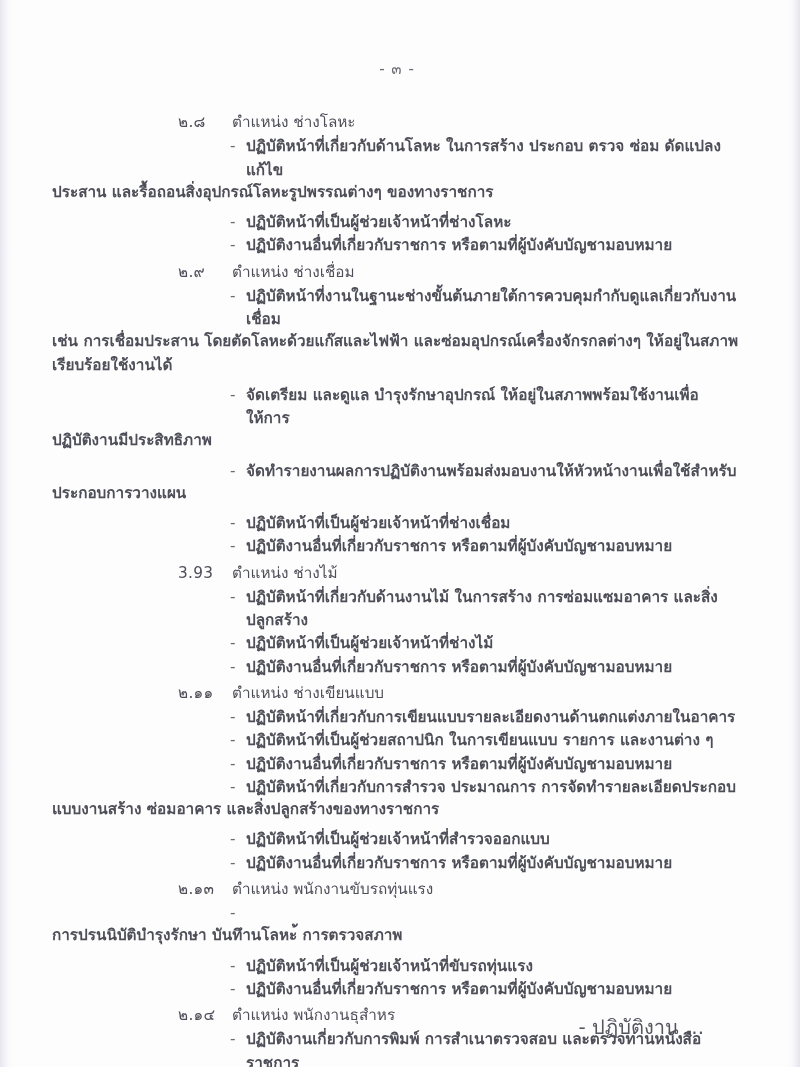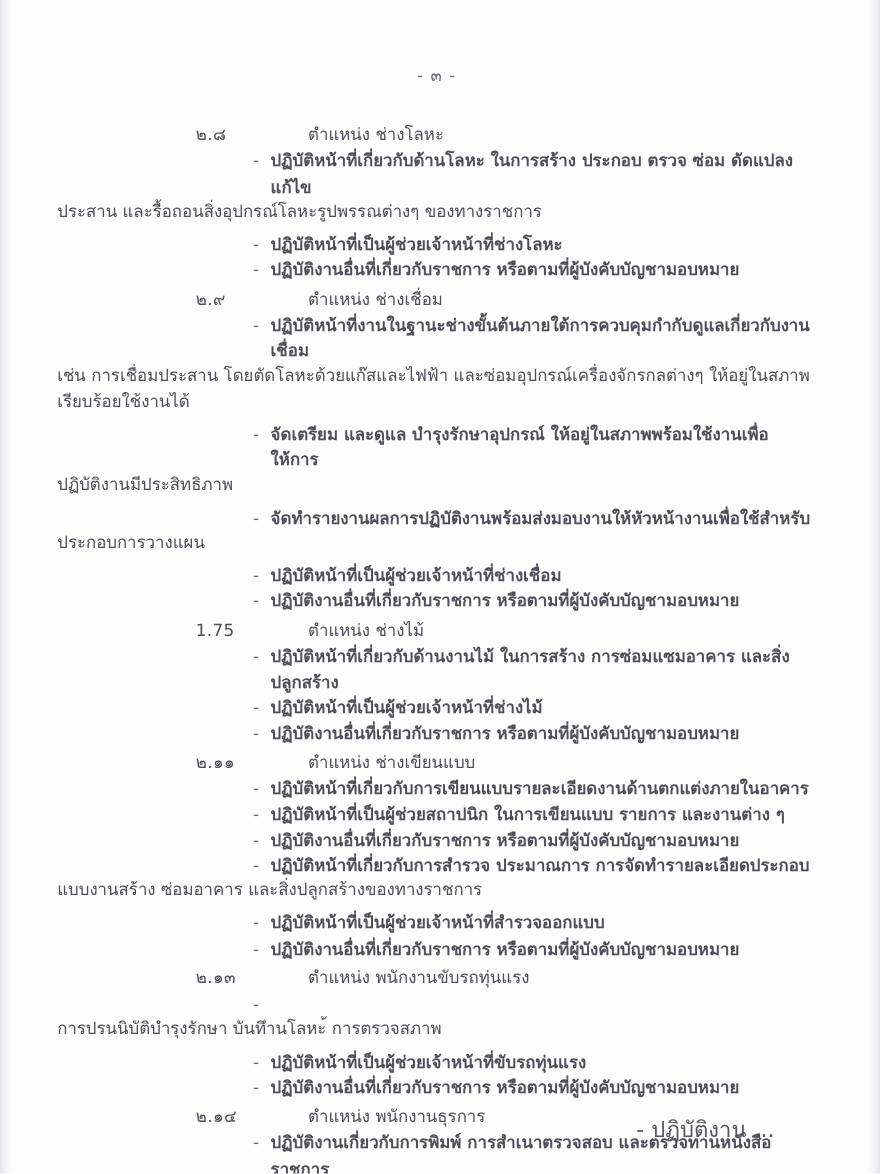--- a/index.html
+++ b/index.html
@@ -74,21 +74,20 @@
     padding-left: 126px;
   }
   .section-no {
     min-width: 54px;
     flex: 0 0 auto;
     white-space: nowrap;
     letter-spacing: 0.3px;
   }
   .section-title {
     flex: 1 1 auto;
-    margin-left: 48px;
   }
 
   
   .duty {
     position: relative;
     margin: 0;
     padding-left: 0;
     text-indent: 0;
   }
   .duty-line {
@@ -102,20 +101,21 @@
     color: #6b6b75;
   }
   .duty-text {
     flex: 1 1 auto;
     font-weight: bold;
   }
   
   .duty-cont {
     padding-left: 0;
     margin-top: -1px;
+    font-weight: bold;
   }
 
   .gap-sm { height: 7px; }
 
   .footer-note {
     position: absolute;
     right: 96px;
     bottom: 24px;
     font-size: 20px;
     color: #55555f;
@@ -198,21 +198,21 @@
           </div>
           <div class="duty">
             <div class="duty-line">
               <span class="duty-dash">-</span>
               <span class="duty-text">ปฏิบัติงานอื่นที่เกี่ยวกับราชการ หรือตามที่ผู้บังคับบัญชามอบหมาย</span>
             </div>
           </div>
         </div>
         <div class="section">
           <div class="section-heading">
-            <span class="section-no">1.75</span>
+            <span class="section-no">3.93</span>
             <span class="section-title">ตำแหน่ง ช่างไม้</span>
           </div>
           <div class="duty">
             <div class="duty-line">
               <span class="duty-dash">-</span>
               <span class="duty-text">ปฏิบัติหน้าที่เกี่ยวกับด้านงานไม้ ในการสร้าง การซ่อมแซมอาคาร และสิ่งปลูกสร้าง</span>
             </div>
           </div>
           <div class="duty">
             <div class="duty-line">
@@ -294,21 +294,21 @@
           <div class="duty">
             <div class="duty-line">
               <span class="duty-dash">-</span>
               <span class="duty-text">ปฏิบัติงานอื่นที่เกี่ยวกับราชการ หรือตามที่ผู้บังคับบัญชามอบหมาย</span>
             </div>
           </div>
         </div>
         <div class="section">
           <div class="section-heading">
             <span class="section-no">๒.๑๔</span>
-            <span class="section-title">ตำแหน่ง พนักงานธุรการ</span>
+            <span class="section-title">ตำแหน่ง พนักงานธุสำหร</span>
           </div>
           <div class="duty">
             <div class="duty-line">
               <span class="duty-dash">-</span>
               <span class="duty-text">ปฏิบัติงานเกี่ยวกับการพิมพ์ การสำเนาตรวจสอบ และตรวจทานหนังสือราชการ</span>
             </div>
           </div>
         </div>
       </div>
 

